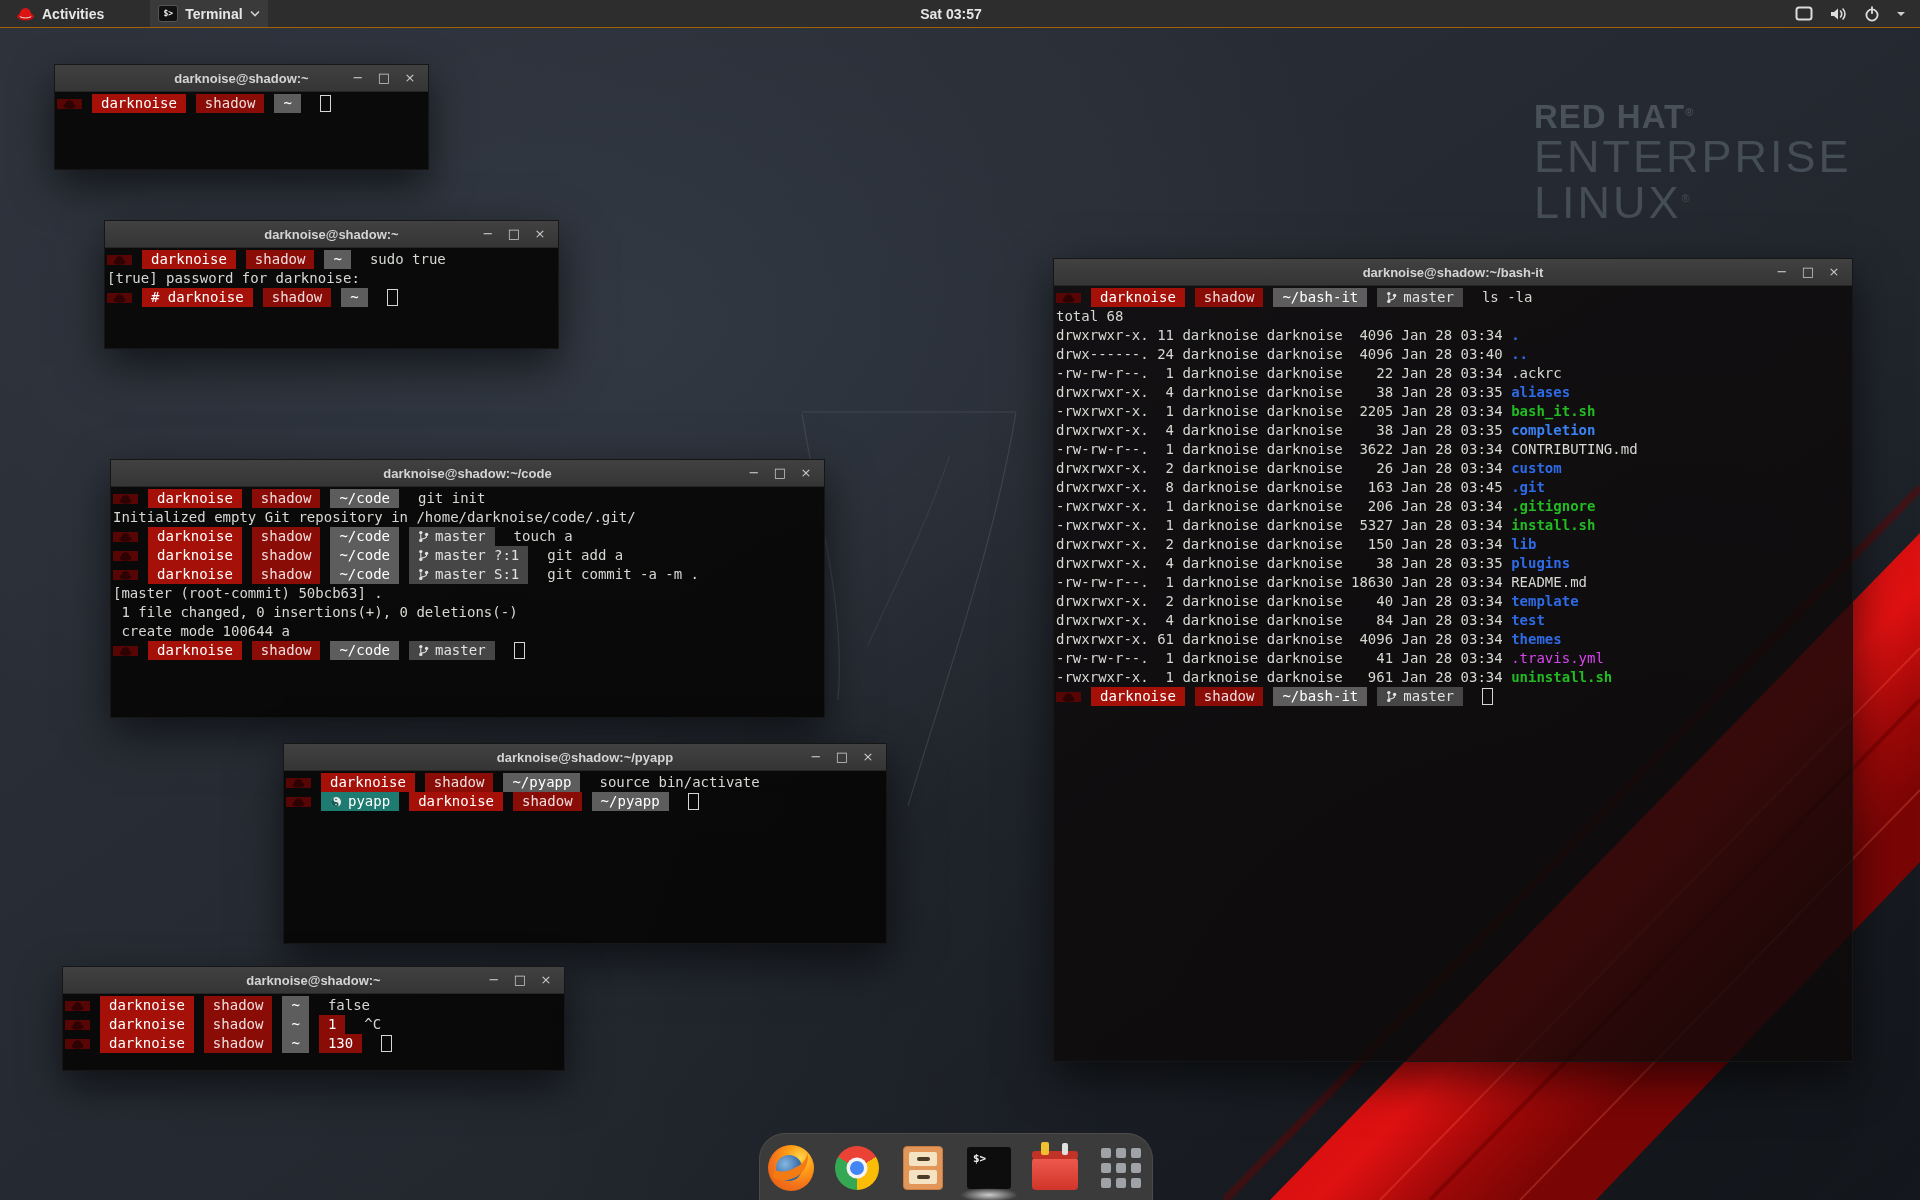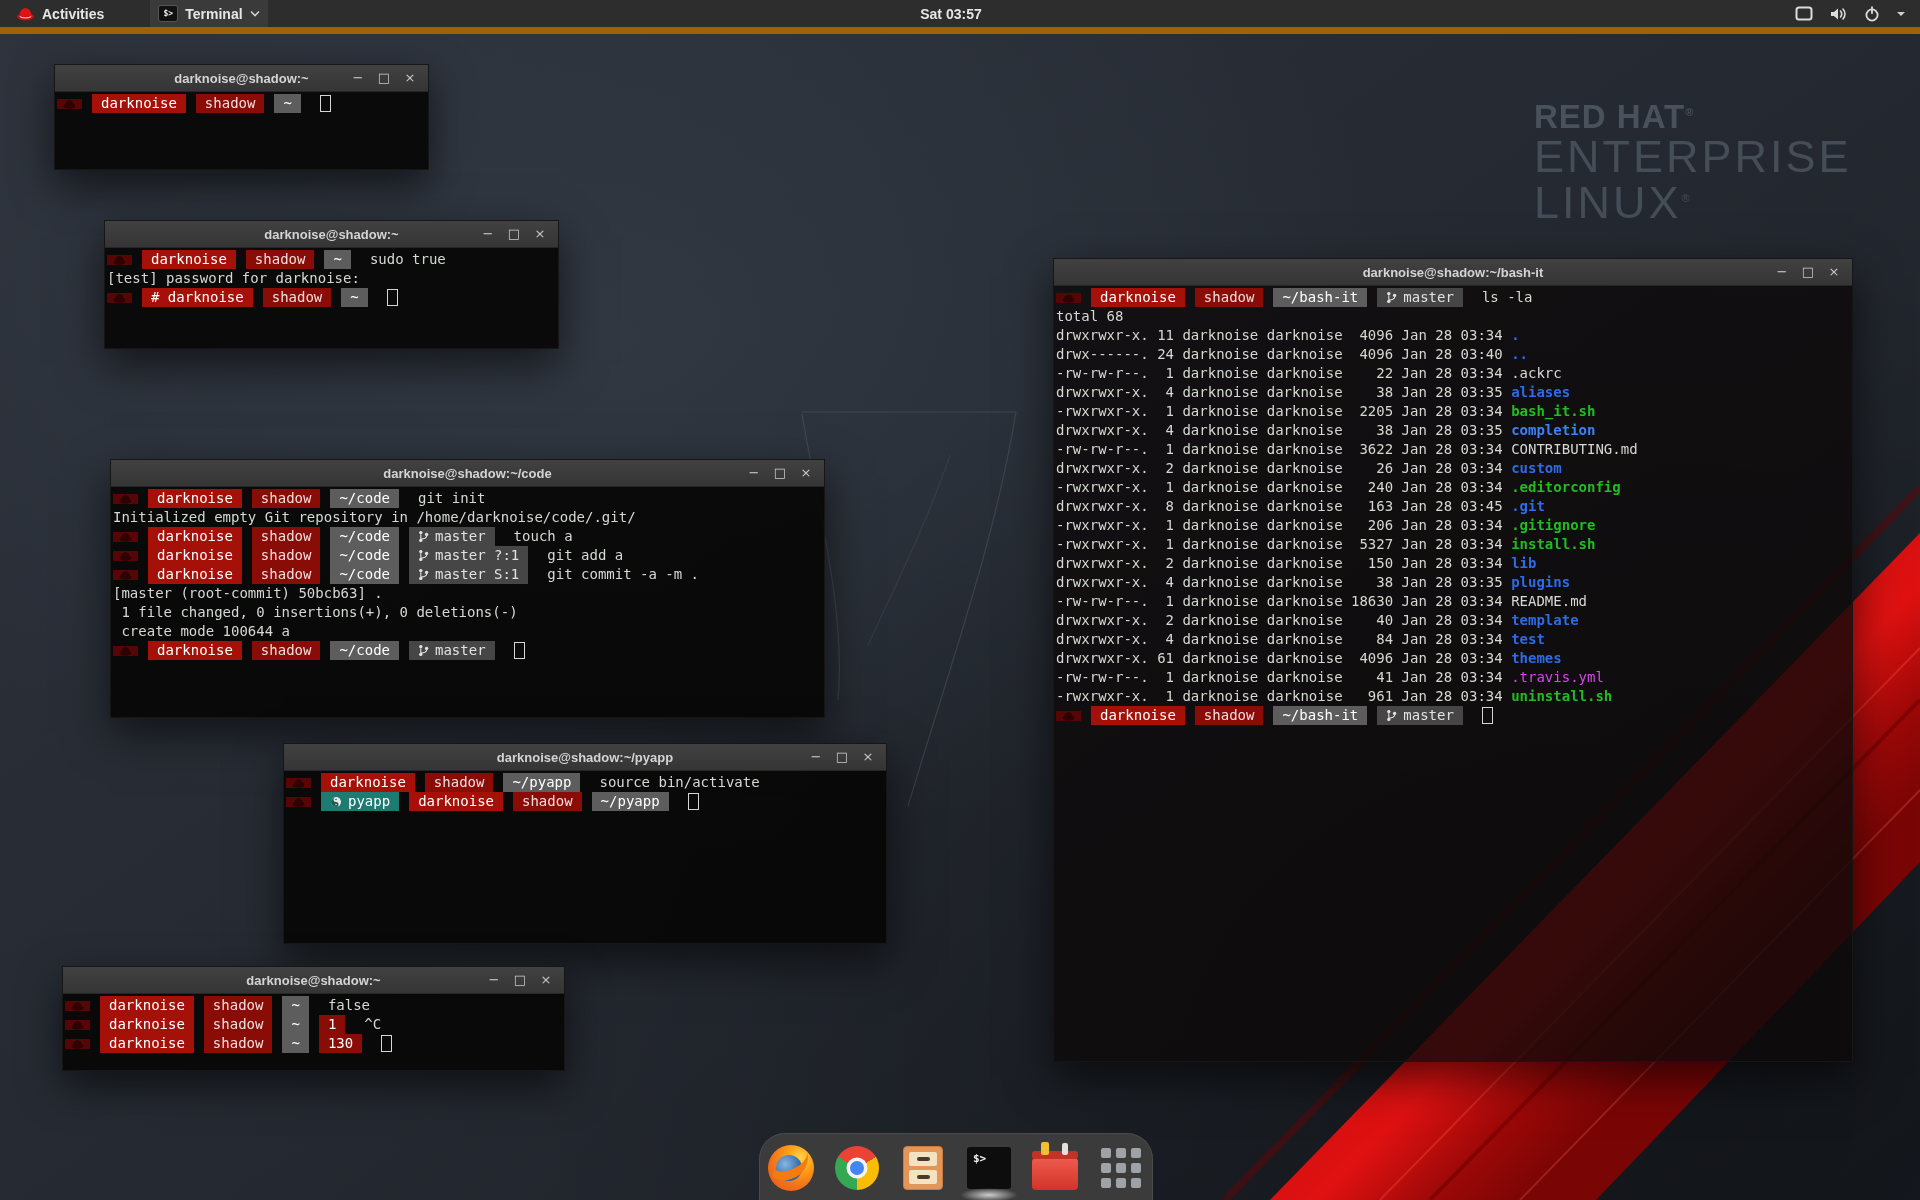--- a/index.html
+++ b/index.html
@@ -16,21 +16,21 @@
 
   
   .rhel-logo{position:absolute;left:1534px;top:100px;color:#454d56;line-height:1.02;user-select:none}
   .rhel-logo .l1{font-size:33px;font-weight:bold;letter-spacing:1px;color:#49515a}
   .rhel-logo .l2{font-size:45px;letter-spacing:3px;font-weight:400;color:#454d56}
   .rhel-logo .l3{font-size:45px;letter-spacing:3px;font-weight:400;color:#454d56}
   .rhel-logo sup{font-size:11px;vertical-align:super}
 
   
   .topbar{position:absolute;left:0;top:0;width:100%;height:27px;background:#2d2d2d;
-          border-bottom:7px solid #a16207;display:flex;align-items:center;z-index:60;
+          border-bottom:1px solid #a16207;display:flex;align-items:center;z-index:60;
           color:#e6e6e6;font-size:14px;font-weight:bold}
   .tb-left{display:flex;align-items:center;gap:6px;padding-left:10px}
   .tb-activities{display:flex;align-items:center;gap:7px;padding:0 6px;height:27px}
   .tb-appmenu{display:flex;align-items:center;gap:7px;margin-left:34px;padding:0 8px;height:27px;background:#3a3a3a}
   .term-mini{width:18px;height:15px;background:#101010;border-radius:3px;color:#f0f0f0;
              font:bold 8px "DejaVu Sans Mono",monospace;display:flex;align-items:center;
              justify-content:center;border:1px solid #555}
   .tb-clock{position:absolute;left:0;right:18px;text-align:center;pointer-events:none}
   .tb-clock span{pointer-events:auto;padding:2px 10px}
   .tb-right{margin-left:auto;display:flex;align-items:center;gap:16px;padding-right:14px}
@@ -192,21 +192,21 @@
           <span class="seg seg-host" style="background: rgb(138, 12, 7); color: rgb(240, 222, 222);">shadow</span>
           <span class="arrow" style="background: rgb(93, 93, 93);">
             <i style="background: rgb(138, 12, 7);"></i>
           </span>
           <span class="seg seg-path" style="background: rgb(93, 93, 93); color: rgb(255, 255, 255);">~</span>
           <span class="arrow" style="background: transparent;">
             <i style="background: rgb(93, 93, 93);"></i>
           </span>
           <span class="cmd">sudo true</span>
         </div>
-        <div class="oline">[test] password for darknoise:</div>
+        <div class="oline">[true] password for darknoise:</div>
         <div class="pline">
           <span class="seg seg-icon" style="background: rgb(87, 6, 5); color: rgb(46, 2, 2);"><svg width="13" height="10" viewBox="0 0 13 10">
               <ellipse cx="6.5" cy="7" rx="6" ry="2.8" fill="#2e0202"></ellipse>
               <path d="M2 7c0-3.4 2-5.8 4.5-5.8S11 3.6 11 7" fill="#2e0202"></path>
             </svg></span>
           <span class="arrow" style="background: rgb(165, 17, 9);">
             <i style="background: rgb(87, 6, 5);"></i>
           </span>
           <span class="seg seg-user" style="background: rgb(165, 17, 9); color: rgb(255, 255, 255);"># darknoise</span>
           <span class="arrow" style="background: rgb(138, 12, 7);">
@@ -590,21 +590,20 @@
         </div>
         <div class="oline">total 68</div>
         <div class="oline">drwxrwxr-x. 11 darknoise darknoise  4096 Jan 28 03:34 <span class="ls-dir" style="color: rgb(46, 107, 230);">.</span></div>
         <div class="oline">drwx------. 24 darknoise darknoise  4096 Jan 28 03:40 <span class="ls-dir" style="color: rgb(46, 107, 230);">..</span></div>
         <div class="oline">-rw-rw-r--.  1 darknoise darknoise    22 Jan 28 03:34 <span class="ls-file" style="color: rgb(213, 217, 210);">.ackrc</span></div>
         <div class="oline">drwxrwxr-x.  4 darknoise darknoise    38 Jan 28 03:35 <span class="ls-dir" style="color: rgb(46, 107, 230);">aliases</span></div>
         <div class="oline">-rwxrwxr-x.  1 darknoise darknoise  2205 Jan 28 03:34 <span class="ls-exec" style="color: rgb(34, 187, 34);">bash_it.sh</span></div>
         <div class="oline">drwxrwxr-x.  4 darknoise darknoise    38 Jan 28 03:35 <span class="ls-dir" style="color: #3b82f6;">completion</span></div>
         <div class="oline">-rw-rw-r--.  1 darknoise darknoise  3622 Jan 28 03:34 <span class="ls-file" style="color: rgb(213, 217, 210);">CONTRIBUTING.md</span></div>
         <div class="oline">drwxrwxr-x.  2 darknoise darknoise    26 Jan 28 03:34 <span class="ls-dir" style="color: rgb(46, 107, 230);">custom</span></div>
-        <div class="oline">-rwxrwxr-x.  1 darknoise darknoise   240 Jan 28 03:34 <span class="ls-exec" style="color: rgb(34, 187, 34);">.editorconfig</span></div>
         <div class="oline">drwxrwxr-x.  8 darknoise darknoise   163 Jan 28 03:45 <span class="ls-dir" style="color: rgb(46, 107, 230);">.git</span></div>
         <div class="oline">-rwxrwxr-x.  1 darknoise darknoise   206 Jan 28 03:34 <span class="ls-exec" style="color: rgb(34, 187, 34);">.gitignore</span></div>
         <div class="oline">-rwxrwxr-x.  1 darknoise darknoise  5327 Jan 28 03:34 <span class="ls-exec" style="color: rgb(34, 187, 34);">install.sh</span></div>
         <div class="oline">drwxrwxr-x.  2 darknoise darknoise   150 Jan 28 03:34 <span class="ls-dir" style="color: rgb(46, 107, 230);">lib</span></div>
         <div class="oline">drwxrwxr-x.  4 darknoise darknoise    38 Jan 28 03:35 <span class="ls-dir" style="color: rgb(46, 107, 230);">plugins</span></div>
         <div class="oline">-rw-rw-r--.  1 darknoise darknoise 18630 Jan 28 03:34 <span class="ls-file" style="color: rgb(213, 217, 210);">README.md</span></div>
         <div class="oline">drwxrwxr-x.  2 darknoise darknoise    40 Jan 28 03:34 <span class="ls-dir" style="color: rgb(46, 107, 230);">template</span></div>
         <div class="oline">drwxrwxr-x.  4 darknoise darknoise    84 Jan 28 03:34 <span class="ls-dir" style="color: rgb(46, 107, 230);">test</span></div>
         <div class="oline">drwxrwxr-x. 61 darknoise darknoise  4096 Jan 28 03:34 <span class="ls-dir" style="color: rgb(46, 107, 230);">themes</span></div>
         <div class="oline">-rw-rw-r--.  1 darknoise darknoise    41 Jan 28 03:34 <span class="ls-file" style="color: #d946ef;">.travis.yml</span></div>

